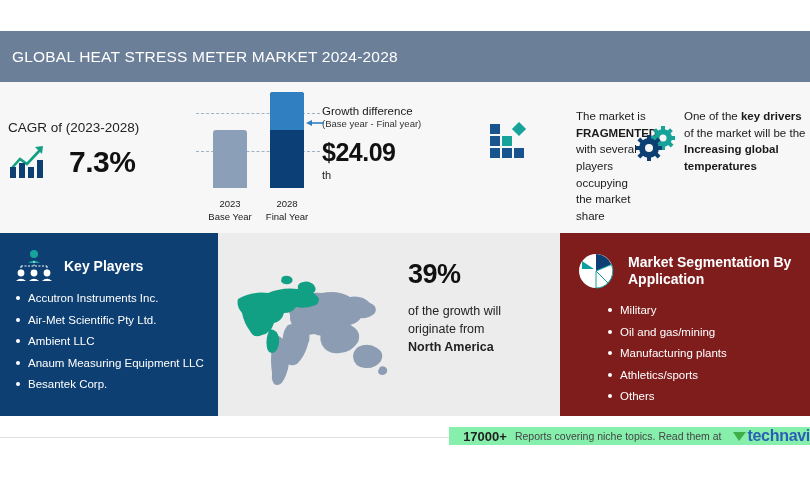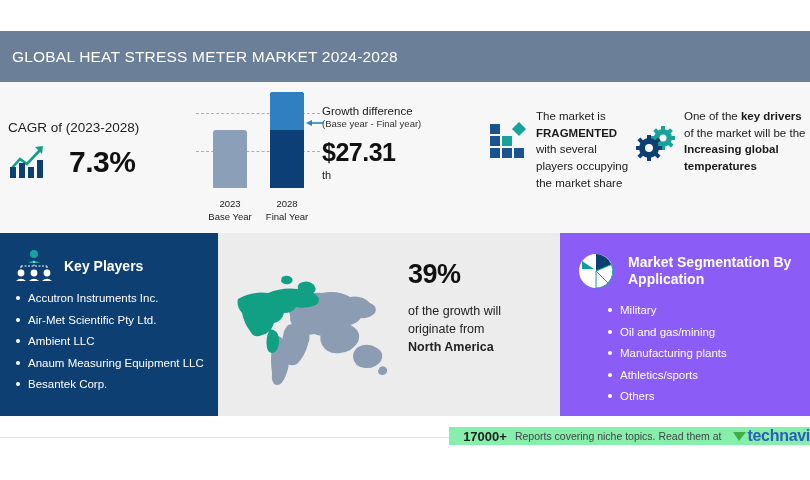--- a/index.html
+++ b/index.html
@@ -156,20 +156,21 @@
     margin-top: 2px;
   }
 
   
   .frag-block {
     position: absolute;
     left: 488px; top: 26px;
     width: 145px;
     display: flex;
     align-items: flex-start;
+    gap: 40px;
   }
   .frag-icon { width: 40px; height: 40px; flex: none; margin-top: 14px; }
   .frag-text {
     margin-left: 8px;
     font-size: 11.5px;
     color: #1a1a1a;
     line-height: 1.45;
   }
   .frag-text b { font-weight: bold; }
 
@@ -206,21 +207,21 @@
   .panel-map {
     position: absolute;
     left: 218px; top: 0;
     width: 342px; height: 183px;
     background: #ececec;
   }
   .panel-segment {
     position: absolute;
     left: 560px; top: 0;
     width: 250px; height: 183px;
-    background: #8b5cf6;
+    background: #7f1d1d;
   }
 
   .panel-head {
     display: flex;
     align-items: center;
     padding-top: 16px;
     padding-left: 14px;
   }
   .panel-head-icon { flex: none; }
   .panel-head-title {
@@ -367,21 +368,21 @@
       </div>
     </div>
 
     <div class="growth-block">
       <svg class="growth-arrow" viewBox="0 0 18 10">
         <line x1="5" y1="5" x2="18" y2="5" stroke="#2f7fc1" stroke-width="1.6"></line>
         <polygon points="0,5 6,2 6,8" fill="#2f7fc1"></polygon>
       </svg>
       <div class="growth-title">Growth difference</div>
       <div class="growth-sub">(Base year - Final year)</div>
-      <div class="growth-amount">$27.31</div>
+      <div class="growth-amount">$24.09</div>
       <div class="growth-unit">th</div>
     </div>
 
     <div class="frag-block">
       <svg class="frag-icon" viewBox="0 0 40 40">
         <rect x="2" y="2" width="10" height="10" fill="#19548e"></rect>
         <rect x="2" y="14" width="10" height="10" fill="#19548e"></rect>
         <rect x="14" y="14" width="10" height="10" fill="#17a39a"></rect>
         <rect x="2" y="26" width="10" height="10" fill="#19548e"></rect>
         <rect x="14" y="26" width="10" height="10" fill="#19548e"></rect>

